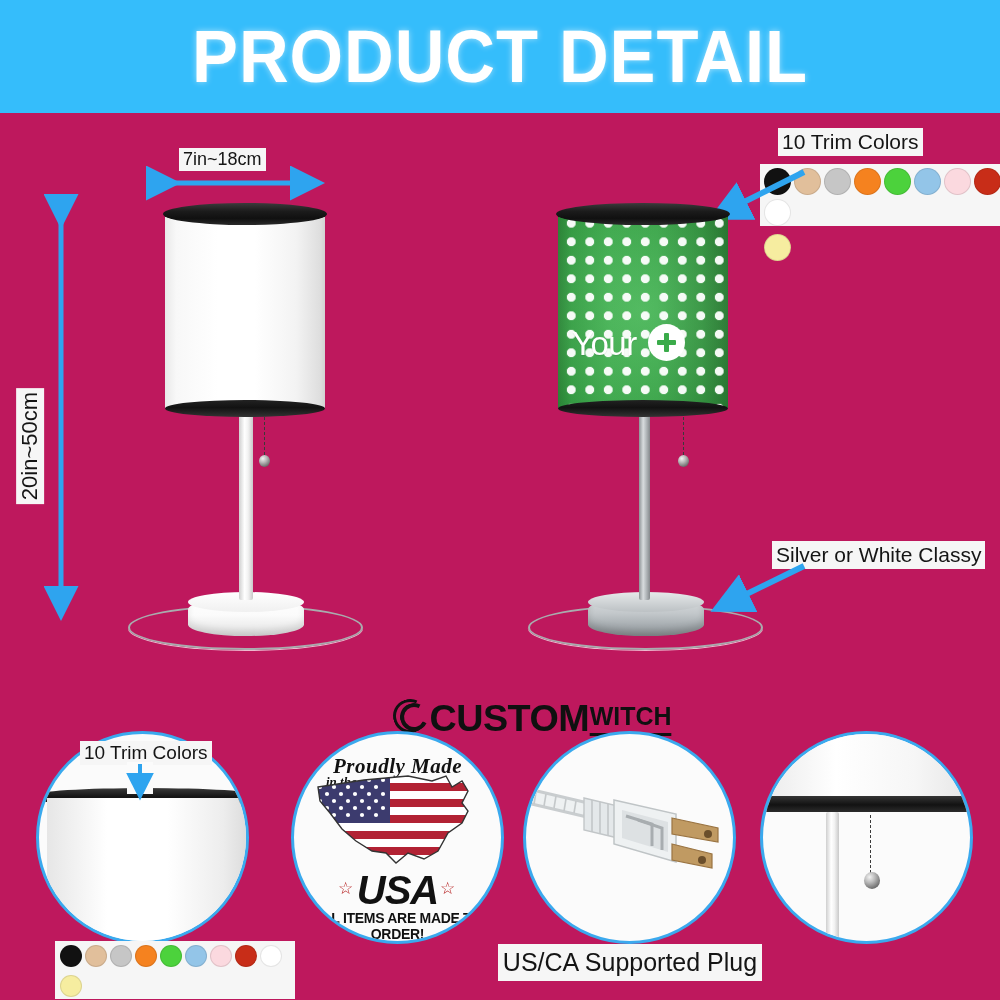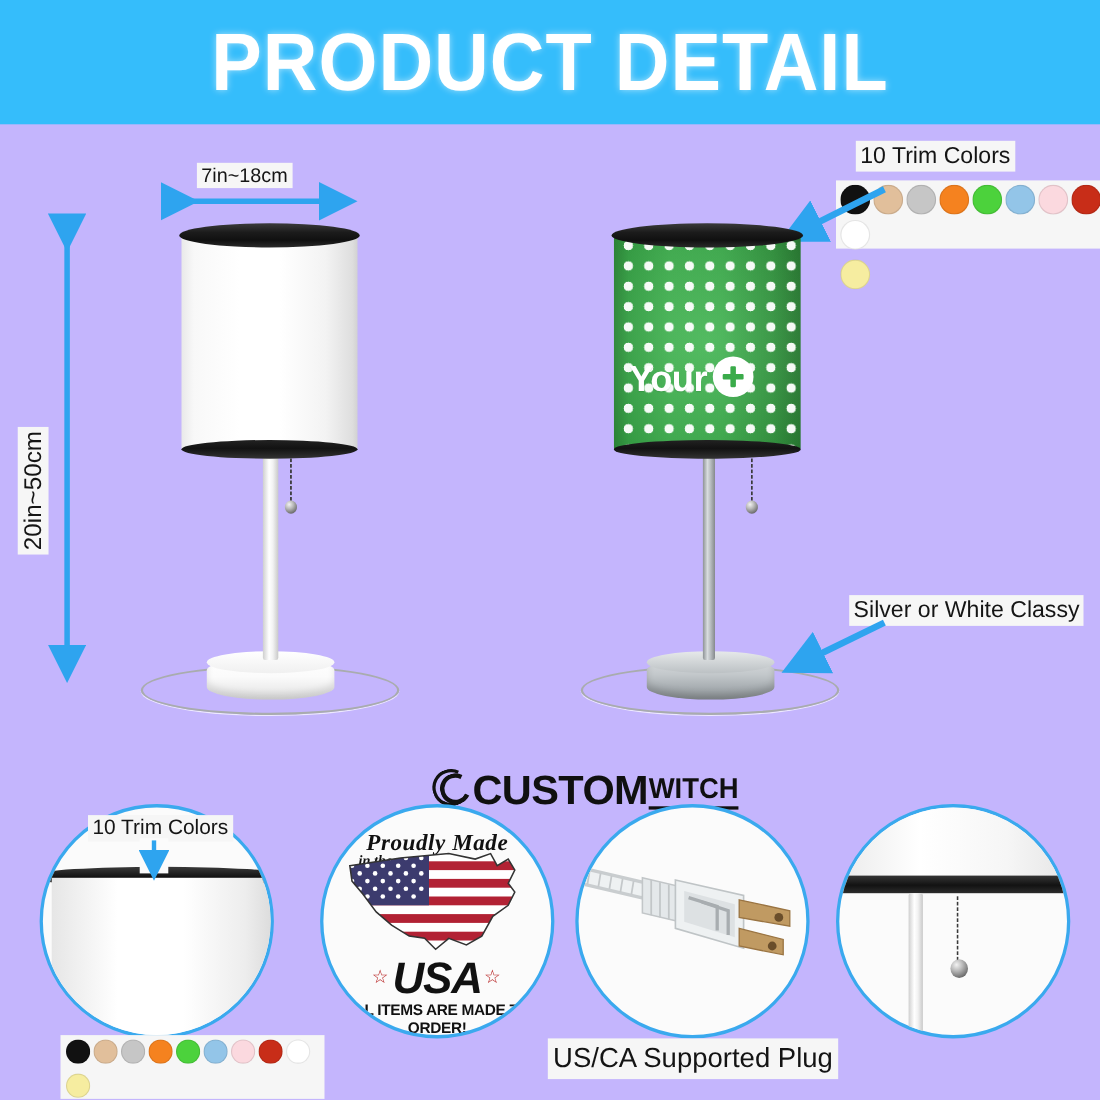--- a/index.html
+++ b/index.html
@@ -2,21 +2,21 @@
 <html><head>
 <meta charset="utf-8">
 <style>
   * { box-sizing: border-box; margin: 0; padding: 0; }
   html, body {
     width: 1000px; height: 1000px;
     background: #ffffff;
     font-family: "Liberation Sans", sans-serif;
     overflow: hidden;
   }
-  #page { position: relative; width: 1000px; height: 1000px; background: #c4b5fd; }
+  #page { position: relative; width: 1000px; height: 1000px; background: #be185d; }
 
   
   .banner {
     position: absolute; left: 0; top: 0; width: 1000px; height: 113px;
     background: #35bdfb;
   }
   .banner-title {
     position: absolute; left: 0; top: 16px; width: 1000px;
     text-align: center;
     font-family: "Liberation Sans", sans-serif;
@@ -108,21 +108,21 @@
     background-image: radial-gradient(#3a3a3a 45%, transparent 46%);
     background-size: 3px 5px;
   }
   .chain-ball {
     position: absolute; width: 11px; height: 12px; border-radius: 50%;
     background: radial-gradient(circle at 35% 30%, #f2f2f2 0%, #b9b9b9 35%, #6e6e6e 75%, #444 100%);
   }
 
   
   .design-text {
-    position: absolute; color: #ffffff; font-weight: bold;
+    position: absolute; color: #ffffff; font-weight: normal;
     font-family: "Liberation Sans", sans-serif;
     letter-spacing: -0.5px;
     text-shadow: 0 1px 1px rgba(0,0,0,0.10);
   }
   .plus-circle {
     position: absolute; width: 37px; height: 37px; border-radius: 50%;
     background: #ffffff;
   }
   .plus-circle::before, .plus-circle::after {
     content: ""; position: absolute; background: #3aab4a; border-radius: 1px;

